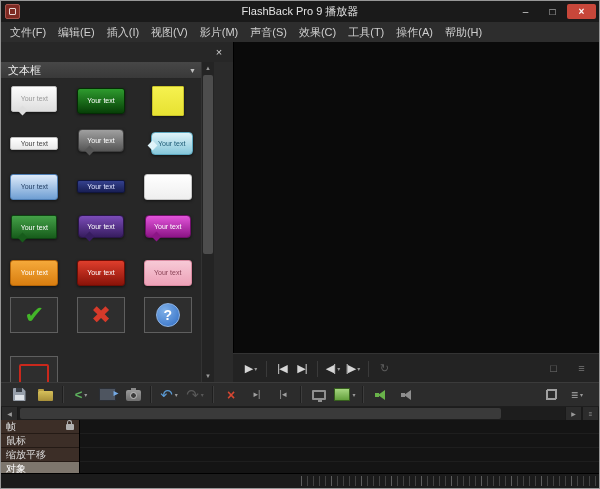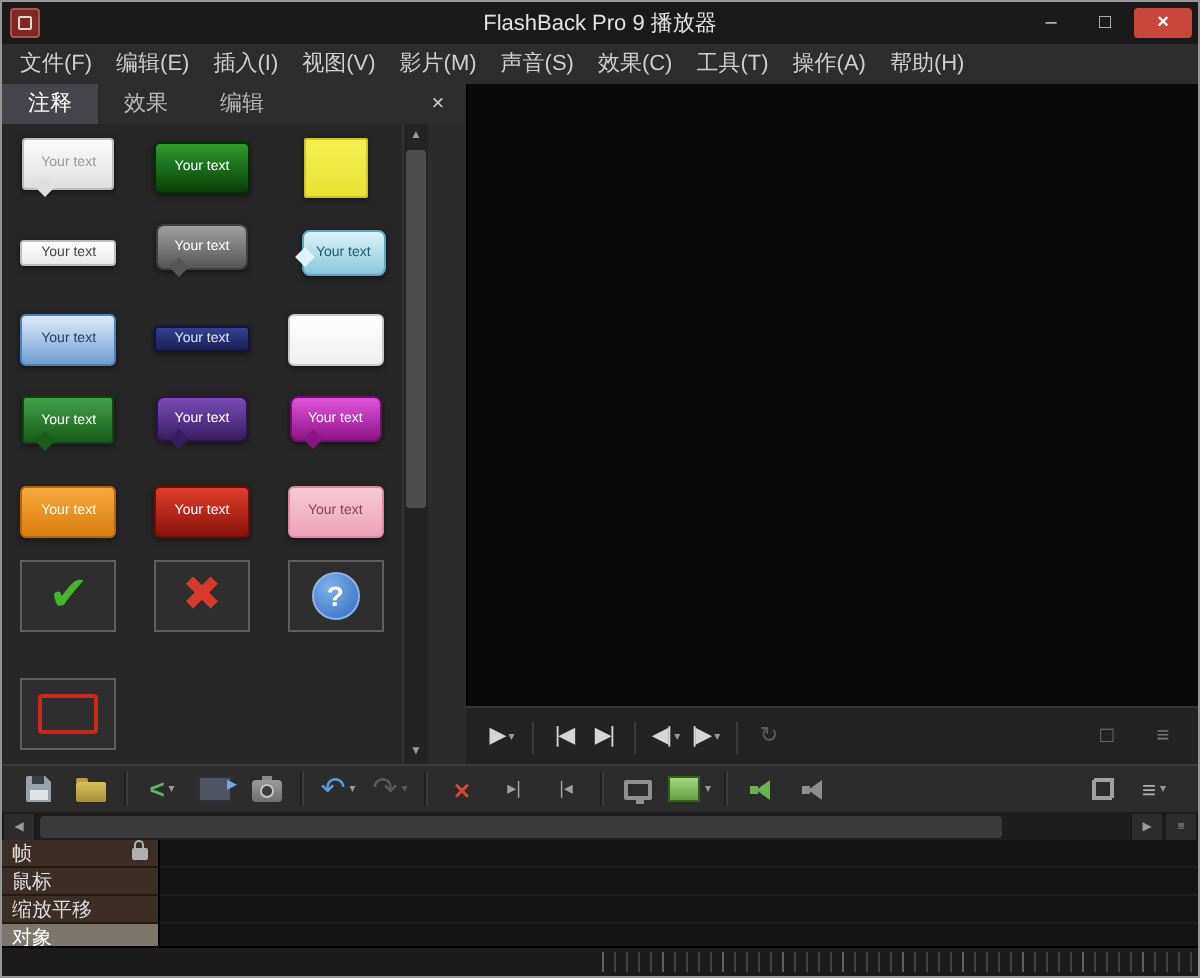--- a/index.html
+++ b/index.html
@@ -136,27 +136,26 @@
       <div class="menu-item">视图(V)</div>
       <div class="menu-item">影片(M)</div>
       <div class="menu-item">声音(S)</div>
       <div class="menu-item">效果(C)</div>
       <div class="menu-item">工具(T)</div>
       <div class="menu-item">操作(A)</div>
       <div class="menu-item">帮助(H)</div>
     </div>
 
   <div class="leftpanel">
-    <div class="tabbar" id="tabbar">
-        <div class="ptab active">注释</div>
-        <div class="ptab">效果</div>
-        <div class="ptab">编辑</div>
-      </div>
     <div class="panel-close">×</div>
     <div class="panel-content">
+      <div class="section-h">
+        <span>文本框</span>
+        <span class="collapse">▼</span>
+      </div>
       <div class="thumb-grid" id="thumbgrid">
           <div class="tcell">
             <div class="tshape shape-note" style="background: linear-gradient(rgb(252, 252, 252), rgb(222, 222, 222)); border-color: rgb(189, 189, 189);">
               <div class="tail tail-down" style="background: rgb(222, 222, 222);"></div>
               <span class="ttext" style="color: rgb(154, 154, 154);">Your text</span>
             </div>
           </div>
           <div class="tcell">
             <div class="tshape shape-rect" style="background: linear-gradient(rgb(46, 155, 46), rgb(7, 63, 7)); border-color: rgb(4, 45, 4);">
               <span class="ttext" style="color: rgb(255, 255, 255);">Your text</span>

